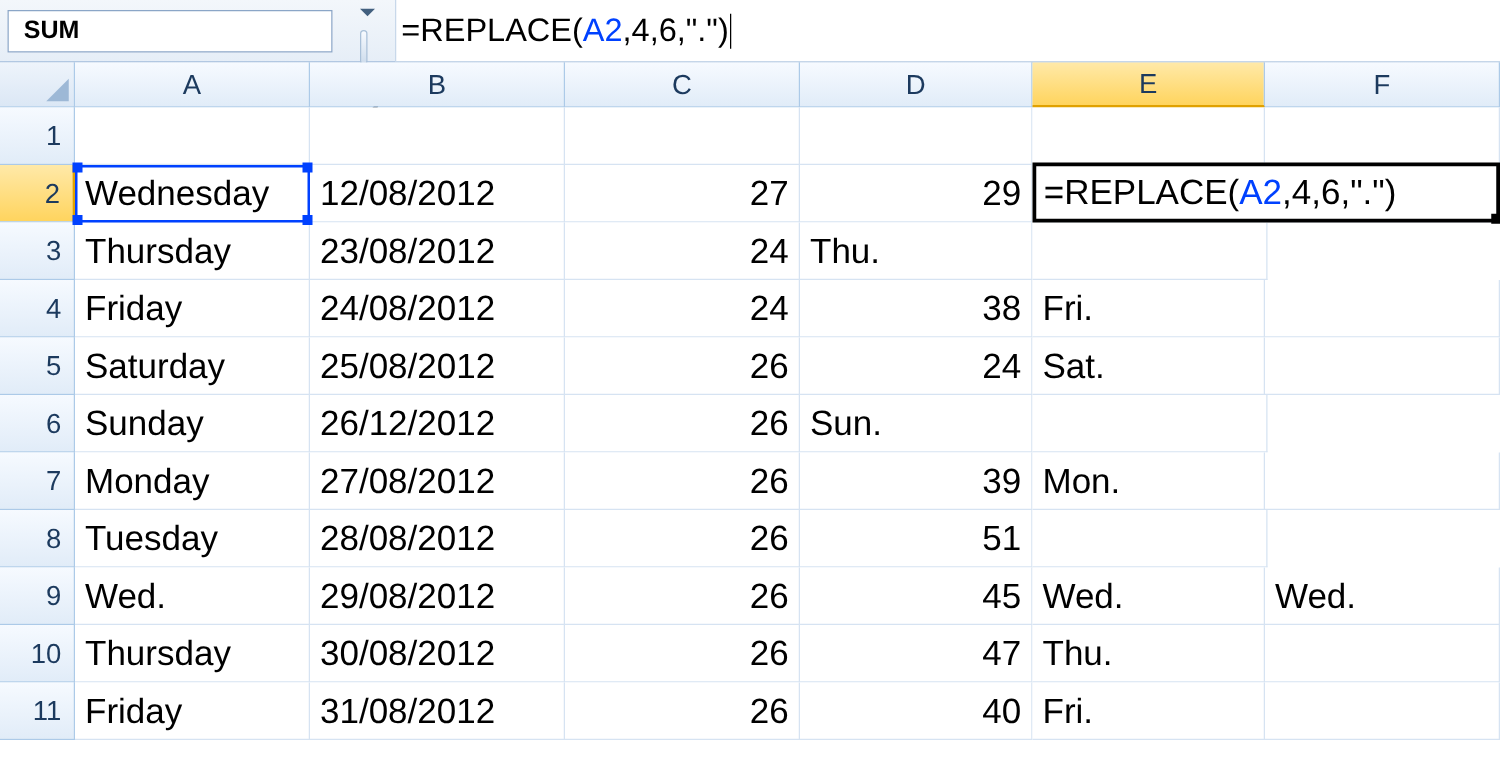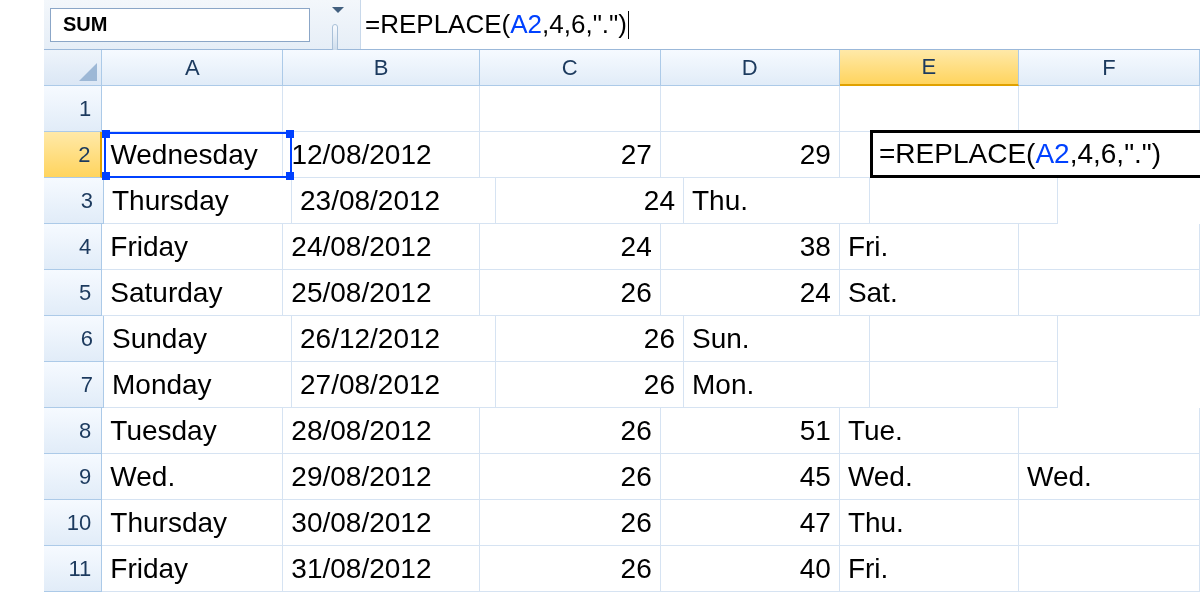--- a/index.html
+++ b/index.html
@@ -7,21 +7,20 @@
     margin: 0; padding: 0;
     font-family: Arial, sans-serif;
     font-size: 24px;
     background: #fff;
     overflow: hidden;
   }
   .container {
     width: 1200px;
     height: 616px;
     position: relative;
-    padding-left: 44px;
   }
   
   .formula-bar {
     height: 50px;
     display: flex;
     align-items: stretch;
     border-bottom: 1px solid #9bb8d9;
     background: linear-gradient(#f3f7fb,#e6eef7);
     font-size: 20px;
   }
@@ -394,20 +393,23 @@
         </div>
       <div class="cell w-a">
           <span>Monday</span>
         </div>
       <div class="cell w-b">
           <span>27/08/2012</span>
         </div>
       <div class="cell w-c num">
           <span>26</span>
         </div>
+      <div class="cell w-d num">
+          <span>39</span>
+        </div>
       <div class="cell w-e">
           <span>Mon.</span>
         </div>
       <div class="cell w-f">
           <span></span>
         </div>
     </div>
 
     <div class="row">
       <div class="cell row-hdr w-rh">
@@ -417,23 +419,20 @@
           <span>Tuesday</span>
         </div>
       <div class="cell w-b">
           <span>28/08/2012</span>
         </div>
       <div class="cell w-c num">
           <span>26</span>
         </div>
       <div class="cell w-d num">
           <span>51</span>
-        </div>
-      <div class="cell w-e">
-          <span>Tue.</span>
         </div>
       <div class="cell w-f">
           <span></span>
         </div>
     </div>
 
     <div class="row">
       <div class="cell row-hdr w-rh">
           <span>9</span>
         </div>

